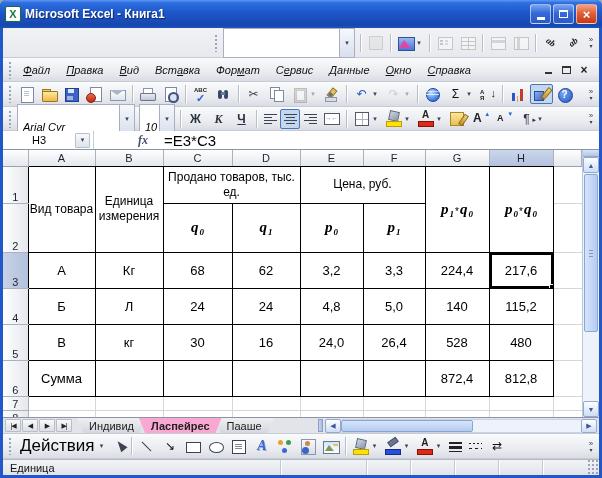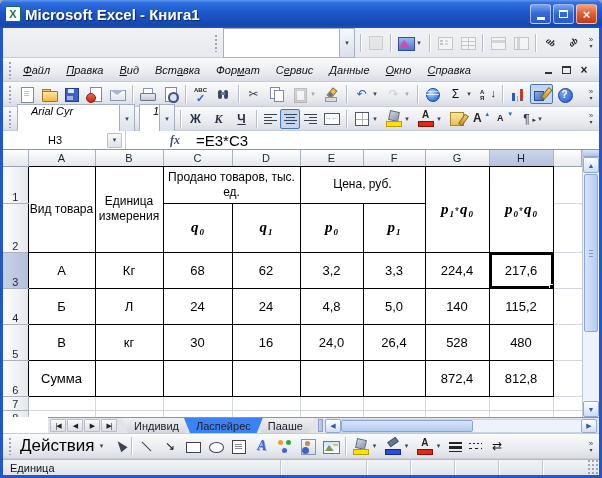--- a/index.html
+++ b/index.html
@@ -12,21 +12,21 @@
   }
   
   .titlebar{
     height:28px;display:flex;align-items:center;padding:0 5px;
     background:linear-gradient(180deg,#5e97f0 0%,#2e6fe0 10%,#1d57ca 45%,#1747ae 90%,#1b53c2 100%);
     border-radius:6px 6px 0 0;
   }
   .appicon{width:16px;height:16px;background:#fff;border:1px solid #1a6a3a;border-radius:2px;
     display:flex;align-items:center;justify-content:center;margin-right:4px;
     font:bold 11px/1 "Liberation Sans",sans-serif;color:#1d7a45;}
-  .title-text{color:#fff;font-weight:bold;font-size:15px;text-shadow:1px 1px 1px #0a2a6a;flex:1;}
+  .title-text{color:#fff;font-weight:bold;font-size:12px;text-shadow:1px 1px 1px #0a2a6a;flex:1;}
   .winbtn{width:21px;height:20px;border-radius:3px;margin-left:2px;display:flex;align-items:center;justify-content:center;
     border:1px solid rgba(255,255,255,.55);color:#fff;font-size:11px;font-weight:bold;}
   .wb-blue{background:linear-gradient(180deg,#7aa6f2,#3568d8 45%,#2a5ac8);}
   .wb-red{background:linear-gradient(180deg,#f0a382,#e1603a 45%,#c23a14);}
   .mingl{width:8px;height:3px;background:#fff;margin-top:8px;}
   .maxgl{width:9px;height:8px;border:1px solid #fff;border-top:2px solid #fff;}
   .clgl{font-size:13px;line-height:1;}
   
   .winbody{height:447px;background:#fff;border-left:3px solid #2257c8;border-right:3px solid #2257c8;display:flex;flex-direction:column;}
   .bottomedge{height:3px;background:#2257c8;}
@@ -40,21 +40,21 @@
   .tspacer{display:inline-block;height:1px;}
   .grip{width:4px;height:18px;margin:0 3px;flex:none;
     background-image:radial-gradient(circle,#9aa4ba 1px,transparent 1.3px);background-size:4px 4px;background-position:center top;}
   .tsep{width:1px;height:18px;background:#b9bdc9;margin:0 3px;box-shadow:1px 0 0 #fff;flex:none;}
   .tbtn{height:20px;min-width:20px;display:inline-flex;align-items:center;justify-content:center;
     border:1px solid transparent;border-radius:2px;padding:0 2px;gap:1px;flex:none;position:relative;}
   .tbtn.pressed{background:#c5d6ef;border-color:#4a76b8;}
   .tbtn.disabled{opacity:.42;filter:grayscale(75%);}
   .tlabel{font-size:17px;padding:0 2px;white-space:nowrap;}
   .darr{font-size:7px;color:#3c4354;width:8px;text-align:center;}
-  .combo{display:inline-flex;align-items:flex-start;height:30px;background:#fff;border:1px solid #a8b0bf;margin:0 2px;padding-left:13px;font-size:11px;flex:none;}
+  .combo{display:inline-flex;align-items:flex-end;height:30px;background:#fff;border:1px solid #a8b0bf;margin:0 2px;padding-left:5px;font-size:11px;flex:none;}
   .cval{flex:1;overflow:hidden;white-space:nowrap;}
   .carr{width:15px;height:100%;display:flex;align-items:center;justify-content:center;font-size:7px;color:#3c4354;
     background:linear-gradient(#f6f8fb,#d8e0ee);border-left:1px solid #a8b0bf;}
   .chev{margin-left:auto;width:12px;height:90%;display:flex;flex-direction:column;align-items:center;justify-content:center;color:#3c4354;flex:none;}
   .chv1{font-size:8px;line-height:7px;}
   .chv2{font-size:6px;line-height:6px;}
   .menuitem{padding:4px 8px;font-size:11px;color:#111;flex:none;}
   .wbctl{margin-left:auto;display:flex;align-items:center;padding-right:4px;}
   .wb{width:18px;height:15px;display:flex;align-items:center;justify-content:center;color:#222;}
   .wbmin-g{width:7px;height:2px;background:#333;margin-top:7px;}
@@ -154,21 +154,21 @@
   .ia-legend::before{content:"";position:absolute;left:2px;top:3px;width:13px;height:11px;border:1px solid #8890a0;background:#fff;}
   .ia-legend::after{content:"";position:absolute;left:4px;top:6px;width:3px;height:2px;background:#8890a0;box-shadow:0 3px 0 #8890a0,5px 0 0 #b8bece,5px 3px 0 #b8bece;}
   .ia-datatable::before{content:"";position:absolute;left:2px;top:3px;width:13px;height:11px;border:1px solid #8890a0;
     background:linear-gradient(#8890a0,#8890a0) 50% 0/1px 100% no-repeat,linear-gradient(#8890a0,#8890a0) 0 33%/100% 1px no-repeat,linear-gradient(#8890a0,#8890a0) 0 66%/100% 1px no-repeat,#fff;}
   .ia-byrow::before{content:"";position:absolute;left:2px;top:3px;width:13px;height:11px;border:1px solid #8890a0;background:linear-gradient(#aab2c2,#aab2c2) 0 2px/100% 3px no-repeat,#fff;}
   .ia-bycol::before{content:"";position:absolute;left:2px;top:3px;width:13px;height:11px;border:1px solid #8890a0;background:linear-gradient(#aab2c2,#aab2c2) 2px 0/3px 100% no-repeat,#fff;}
   .ia-angledn{font:italic bold 9px/1 "Liberation Serif",serif;transform:rotate(38deg);color:#111;}
   .ia-angleup{font:italic bold 9px/1 "Liberation Serif",serif;transform:rotate(-38deg);color:#111;}
   
   .fbar{height:19px;background:#fff;display:flex;align-items:center;border-bottom:1px solid #8a94a6;font-size:11px;flex:none;}
-  .namebox{width:104px;height:100%;display:flex;align-items:center;justify-content:center;color:#000;}
+  .namebox{width:72px;height:100%;display:flex;align-items:center;justify-content:center;color:#000;}
   .nbarrow{width:15px;height:15px;display:flex;align-items:center;justify-content:center;font-size:7px;color:#3c4354;
     background:linear-gradient(#f8f9fb,#dde3ec);border:1px solid #b8c0cc;border-radius:1px;}
   .fxsep{width:1px;height:100%;background:#c8ccd4;margin-left:3px;}
   .fx{font:italic bold 12px/1 "Liberation Serif",serif;color:#44506e;margin-left:38px;width:22px;text-align:center;}
   .formula{margin-left:10px;font-size:15px;color:#000;}
   
   .gridwrap{display:flex;height:267px;overflow:hidden;background:#fff;flex:none;}
   table.sheet{border-collapse:collapse;table-layout:fixed;width:579px;background:#fff;}
   table.sheet th,table.sheet td{padding:0;overflow:hidden;}
   .colhead th{height:16px;background:linear-gradient(#fefefe,#e4e7ec);border-right:1px solid #aab2c0;border-bottom:1px solid #9aa3b2;
@@ -192,27 +192,27 @@
   .fillhandle{position:absolute;right:-1px;bottom:-1px;width:5px;height:5px;background:#000;border:1px solid #fff;z-index:3;}
   
   .vscroll{width:17px;display:flex;flex-direction:column;background:#eef3fb;border-left:1px solid #c0c8d8;flex:none;}
   .vsplit{height:7px;background:linear-gradient(#d8e4f8,#b0c6ea);border-bottom:1px solid #94a8cc;}
   .sbtn{height:16px;background:linear-gradient(#fdfeff,#cfdcf4);border:1px solid #95a9cf;border-radius:2px;
     display:flex;align-items:center;justify-content:center;font-size:7px;color:#3a5a98;flex:none;}
   .vthumb{height:158px;margin:1px;background:linear-gradient(90deg,#d6e4fa,#b4cbf0);border:1px solid #8aa6d4;border-radius:2px;position:relative;}
   .vthumb::after{content:"";position:absolute;left:4px;right:4px;top:50%;height:1px;background:#7a98c8;box-shadow:0 -3px 0 #7a98c8,0 3px 0 #7a98c8;}
   .vtrack{flex:1;}
   
-  .tabbar{height:16px;background:#e2e4ea;border-top:1px solid #8a94a6;display:flex;align-items:center;padding-left:2px;flex:none;margin-left:45px;}
+  .tabbar{height:16px;background:#e2e4ea;border-top:1px solid #8a94a6;display:flex;align-items:center;padding-left:2px;flex:none;}
   .tnav{width:16px;height:13px;display:flex;align-items:center;justify-content:center;font-size:7px;letter-spacing:-1px;color:#222;
     background:linear-gradient(#f8f9fa,#dcdfe5);border:1px solid #b8bdc8;border-radius:1px;margin-right:1px;flex:none;}
   .tabs{display:flex;margin-left:4px;}
   .tab{height:15px;display:inline-flex;align-items:center;padding:0 12px;font-size:11px;color:#222;
     background:linear-gradient(#eff0f3,#d4d7de);clip-path:polygon(0 0,100% 0,calc(100% - 6px) 100%,6px 100%);margin-right:-7px;}
-  .tab.active{background:#3b82f6;font-weight:normal;z-index:2;position:relative;}
+  .tab.active{background:#f9a8d4;font-weight:bold;z-index:2;position:relative;}
   .tabsplit{width:5px;height:13px;background:linear-gradient(90deg,#c8d4ec,#a8bcdc);border:1px solid #8aa0c8;margin-left:auto;flex:none;}
   .hscroll{display:flex;align-items:center;height:14px;margin:0 2px 0 2px;flex:none;}
   .hbtn{width:16px;height:14px;}
   .htrack{width:240px;height:14px;background:#eef3fb;border-top:1px solid #c8d2e4;border-bottom:1px solid #c8d2e4;display:flex;}
   .hthumb{width:132px;height:100%;background:linear-gradient(#d6e4fa,#b4cbf0);border:1px solid #8aa6d4;border-radius:2px;}
   
   .statusbar{height:16px;background:linear-gradient(#f2f3f6,#e2e4ea);border-top:1px solid #b4bac6;display:flex;align-items:center;
     font-size:11px;color:#111;padding-left:7px;position:relative;flex:none;}
   .spanels{margin-left:auto;display:flex;height:100%;}
   .spanel{width:44px;height:100%;border-left:1px solid #c4c8d2;box-shadow:inset 1px 0 0 #fff;}

